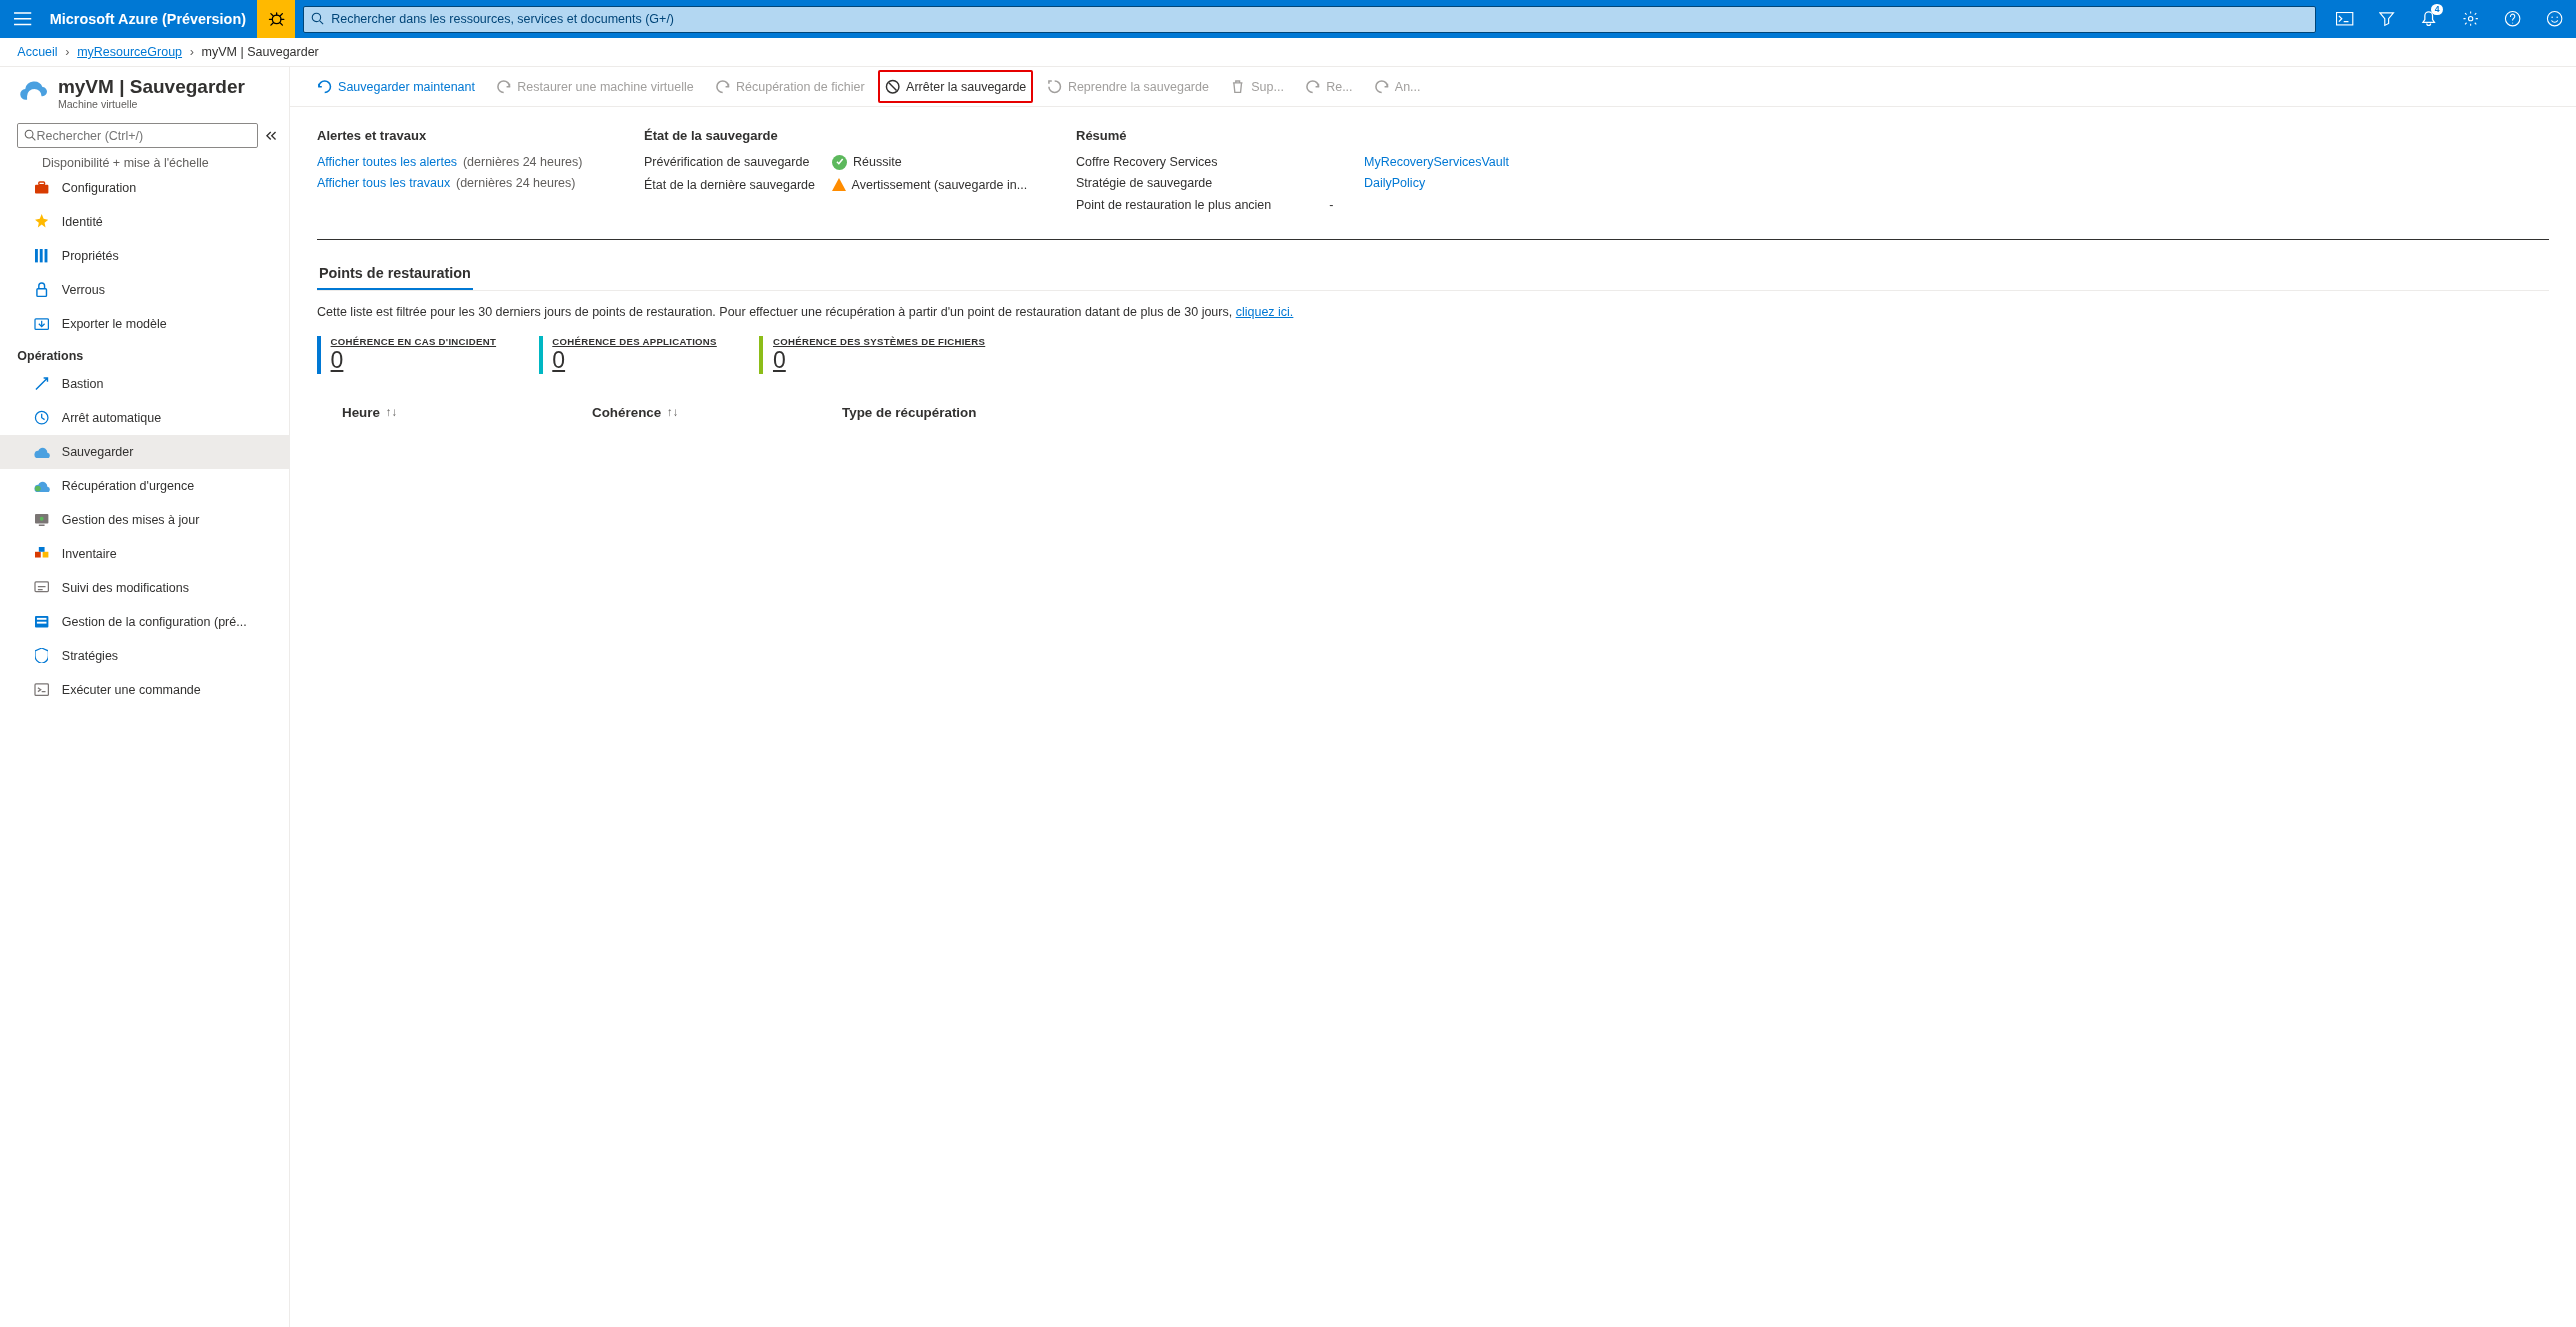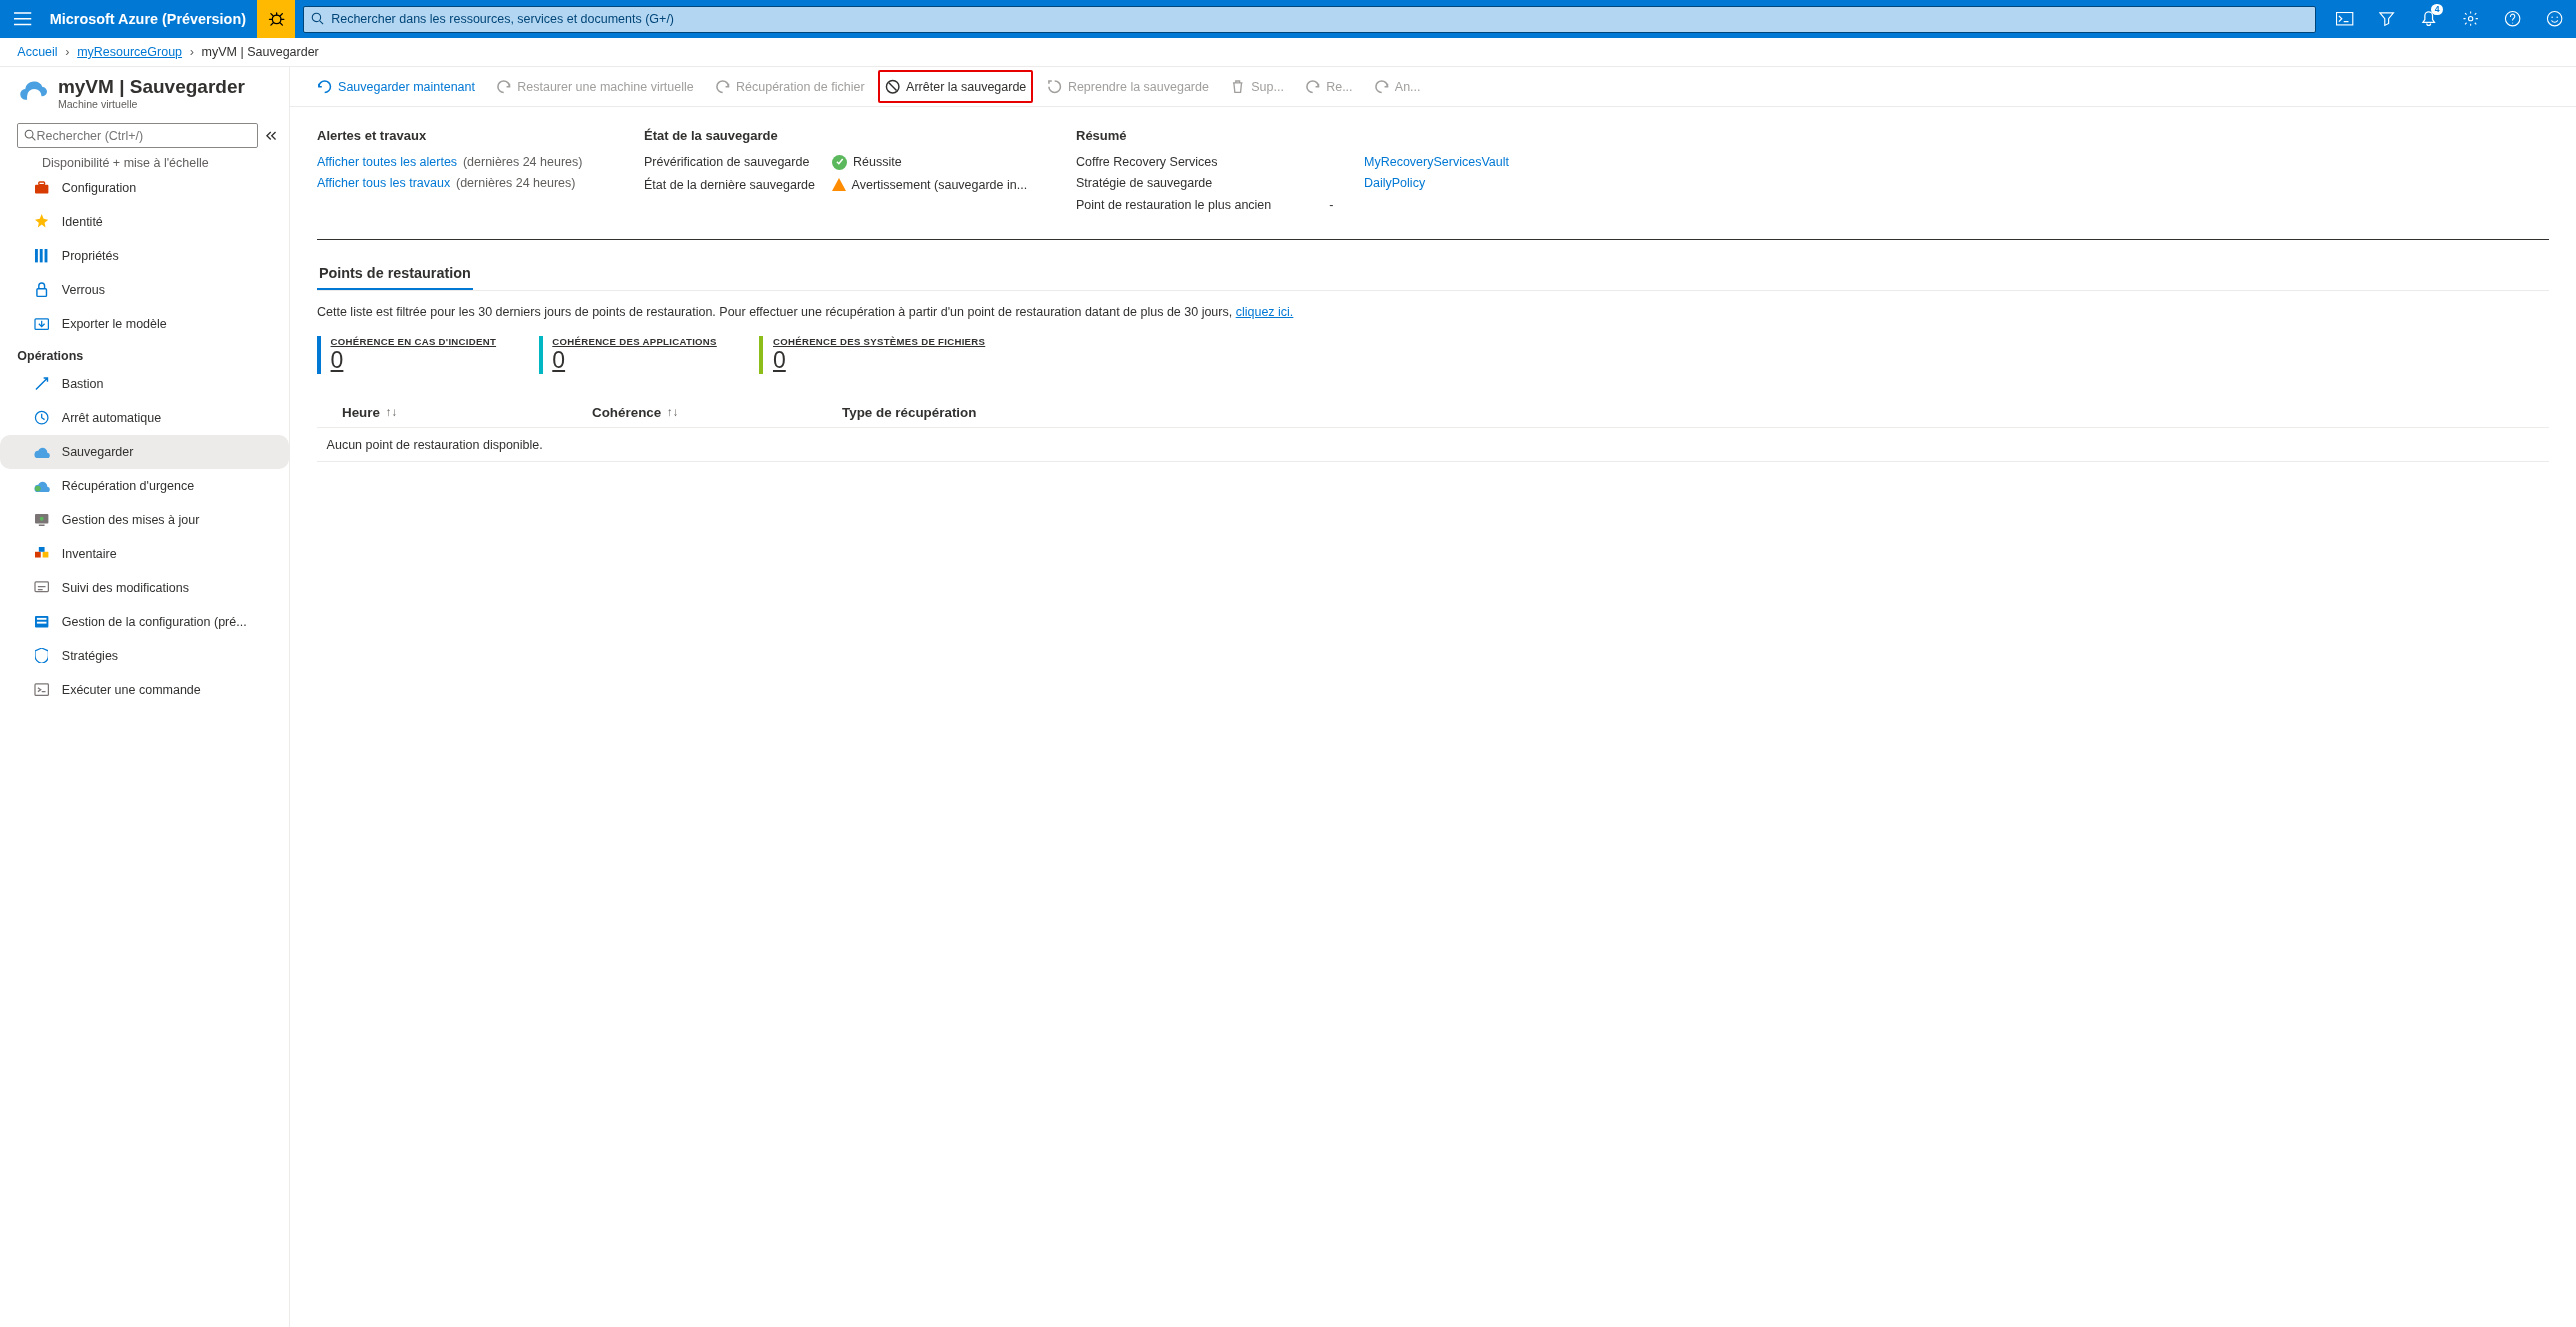--- a/index.html
+++ b/index.html
@@ -37,21 +37,21 @@
 .sidecol .searchbox { flex: 1; height: 25px; border: 1px solid #8a8886; border-radius: 1.9px; display: flex; align-items: center; padding: 0 5.8px; }
 .sidecol .searchbox input { flex: 1; border: none; outline: none; font-size: 12.5px; }
 .collapse { width: 17.3px; height: 17.3px; display: flex; align-items: center; justify-content: center; cursor: pointer; }
 
 .menu { flex: 1; overflow-y: auto; position: relative; }
 .menu::-webkit-scrollbar { width: 15.4px; }
 .menu::-webkit-scrollbar-track { background: #f3f2f1; }
 .menu::-webkit-scrollbar-thumb { background: #c8c6c4; }
 .menu .cut { height: 17.3px; padding: 0 17.3px 0 42px; color: #605e5c; font-size: 12.5px; overflow: hidden; display: flex; align-items: center; }
 .menu .mi { height: 34px; display: flex; align-items: center; padding: 0 33px; gap: 11.5px; cursor: pointer; font-size: 12.5px; }
-.menu .mi.sel { background: #edebe9; border-radius: 10px; }
+.menu .mi.sel { background: #edebe9; }
 .menu .mi .mico { width: 17.3px; height: 17.3px; display: flex; align-items: center; justify-content: center; }
 .menu .grp { padding: 7.7px 17.3px 3.8px 17.3px; font-weight: 600; font-size: 12.5px; }
 
 
 .main { flex: 1; display: flex; flex-direction: column; overflow: hidden; }
 .toolbar { height: 40px; border-bottom: 1px solid #edebe9; display: flex; align-items: center; padding: 0 3.8px 0 17.3px; gap: 1.9px; overflow: hidden; }
 .toolbar .tb { height: 31px; display: flex; align-items: center; gap: 5.8px; padding: 0 9.6px; cursor: pointer; font-size: 12.5px; border-radius: 1.9px; white-space: nowrap; }
 .toolbar .tb.blue { color: #0078d4; }
 .toolbar .tb.dis { color: #a19f9d; cursor: default; }
 .toolbar .tb.box { border: 2.4px solid #e60000; padding: 0 5px; height: 33px; margin: 0 1.9px; }
@@ -497,17 +497,16 @@
         <span class="sort-ic">↑↓</span>
       </div>
       <div class="c2">
         <span>Cohérence</span>
         <span class="sort-ic">↑↓</span>
       </div>
       <div>
         <span>Type de récupération</span>
       </div>
     </div>
-    <div class="emptyrow">Aucun point de restauration disponible.</div>
   </div>
 </div>
 </div>
 
 
 </body></html>

